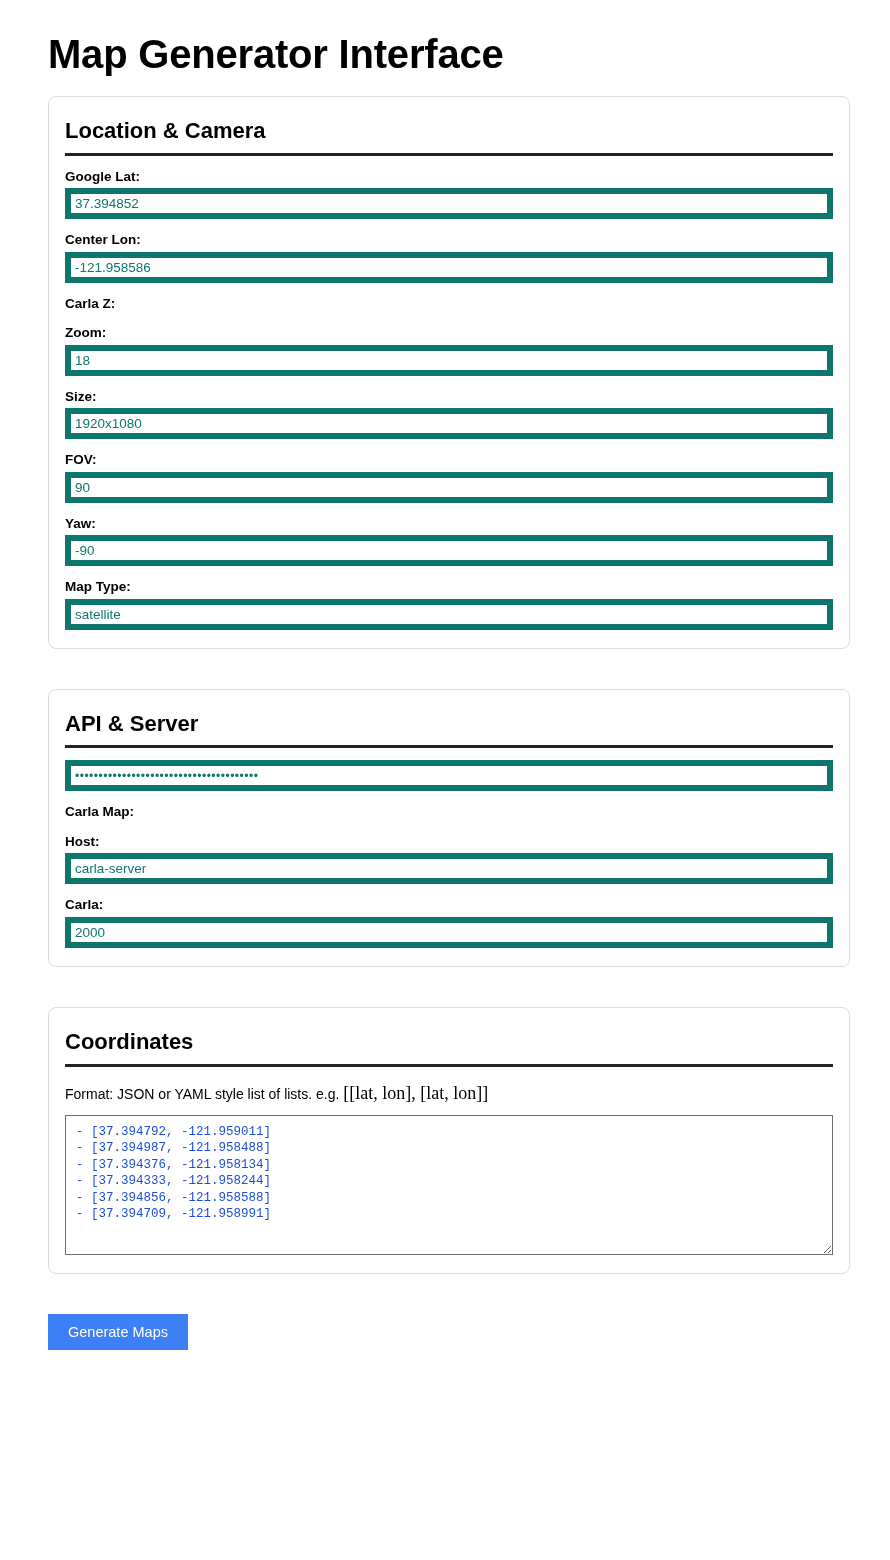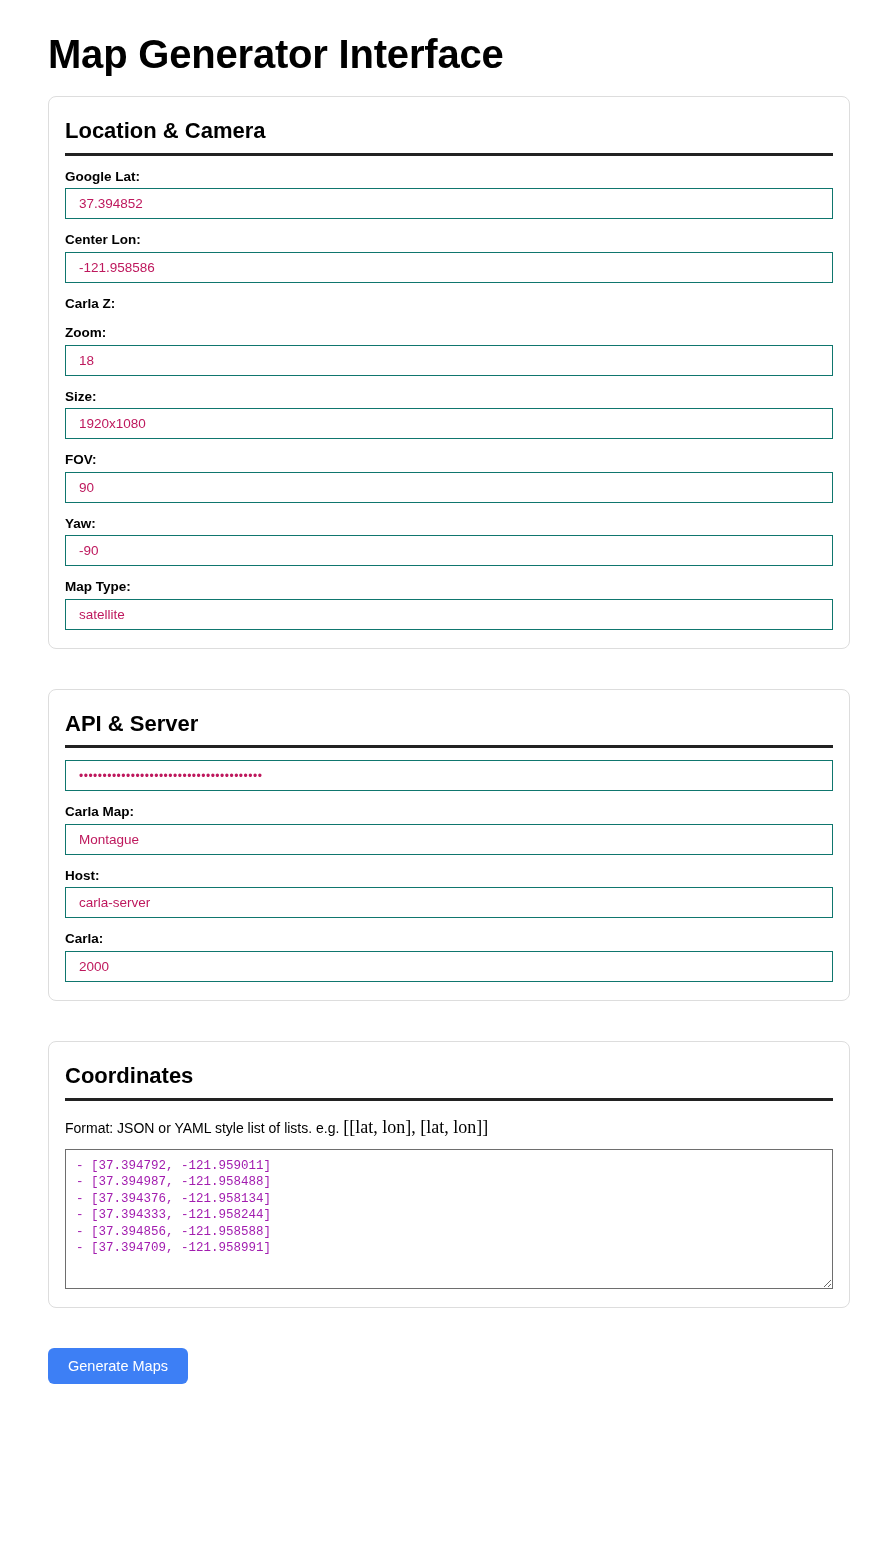--- a/index.html
+++ b/index.html
@@ -47,26 +47,26 @@
     display: block;
     font-size: 13.5px;
     font-weight: bold;
     margin: 0 0 3px 0;
     line-height: 1.3;
   }
   .text-input {
     display: block;
     width: 100%;
     height: 31px;
-    padding: 4px 13px;
+    padding: 4px 4px;
     font-family: "Liberation Sans", sans-serif;
     font-size: 13.5px;
-    color: #be185d;
+    color: #0f766e;
     background: #ffffff;
-    border: 1px solid #0f766e;
+    border: 6px solid #0f766e;
     border-radius: 0;
     outline: none;
   }
   .text-input.masked {
     font-size: 12px;
     letter-spacing: 0.5px;
   }
   .hint {
     font-size: 14px;
     margin: 14px 0 10px 0;
@@ -77,40 +77,40 @@
     font-size: 18px;
   }
   .coord-area {
     display: block;
     width: 100%;
     height: 140px;
     padding: 8px 10px;
     font-family: "Liberation Mono", "DejaVu Sans Mono", monospace;
     font-size: 12.5px;
     line-height: 1.32;
-    color: #a21caf;
+    color: #1d4ed8;
     background: #ffffff;
     border: 1px solid #6e6e6e;
     border-radius: 0;
     outline: none;
     resize: vertical;
     white-space: pre;
     overflow: auto;
   }
   .submit-row {
     margin: 18px 0 30px 0;
   }
   .submit-button {
     display: inline-block;
     font-family: "Liberation Sans", sans-serif;
     font-size: 14.5px;
     color: #ffffff;
     background: #3d7ff5;
     border: none;
-    border-radius: 6px;
+    border-radius: 0;
     padding: 11px 20px;
     cursor: pointer;
     line-height: 1;
   }
 </style>
 </head>
 <body>
 
 <div class="page">
 
@@ -161,21 +161,20 @@
 
   <fieldset class="card">
     <div class="section-title">API &amp; Server</div>
 
     <div class="field">
       <input class="text-input masked" type="text" value="•••••••••••••••••••••••••••••••••••••••" style="">
     </div>
 
     <div class="field">
       <label class="field-label">Carla Map:</label>
-      <input class="text-input" type="text" value="Montague" style="">
     </div>
 
     <div class="field">
       <label class="field-label">Host:</label>
       <input class="text-input" type="text" value="carla-server" style="">
     </div>
 
     <div class="field">
       <label class="field-label">Carla:</label>
       <input class="text-input" type="text" value="2000" style="">

